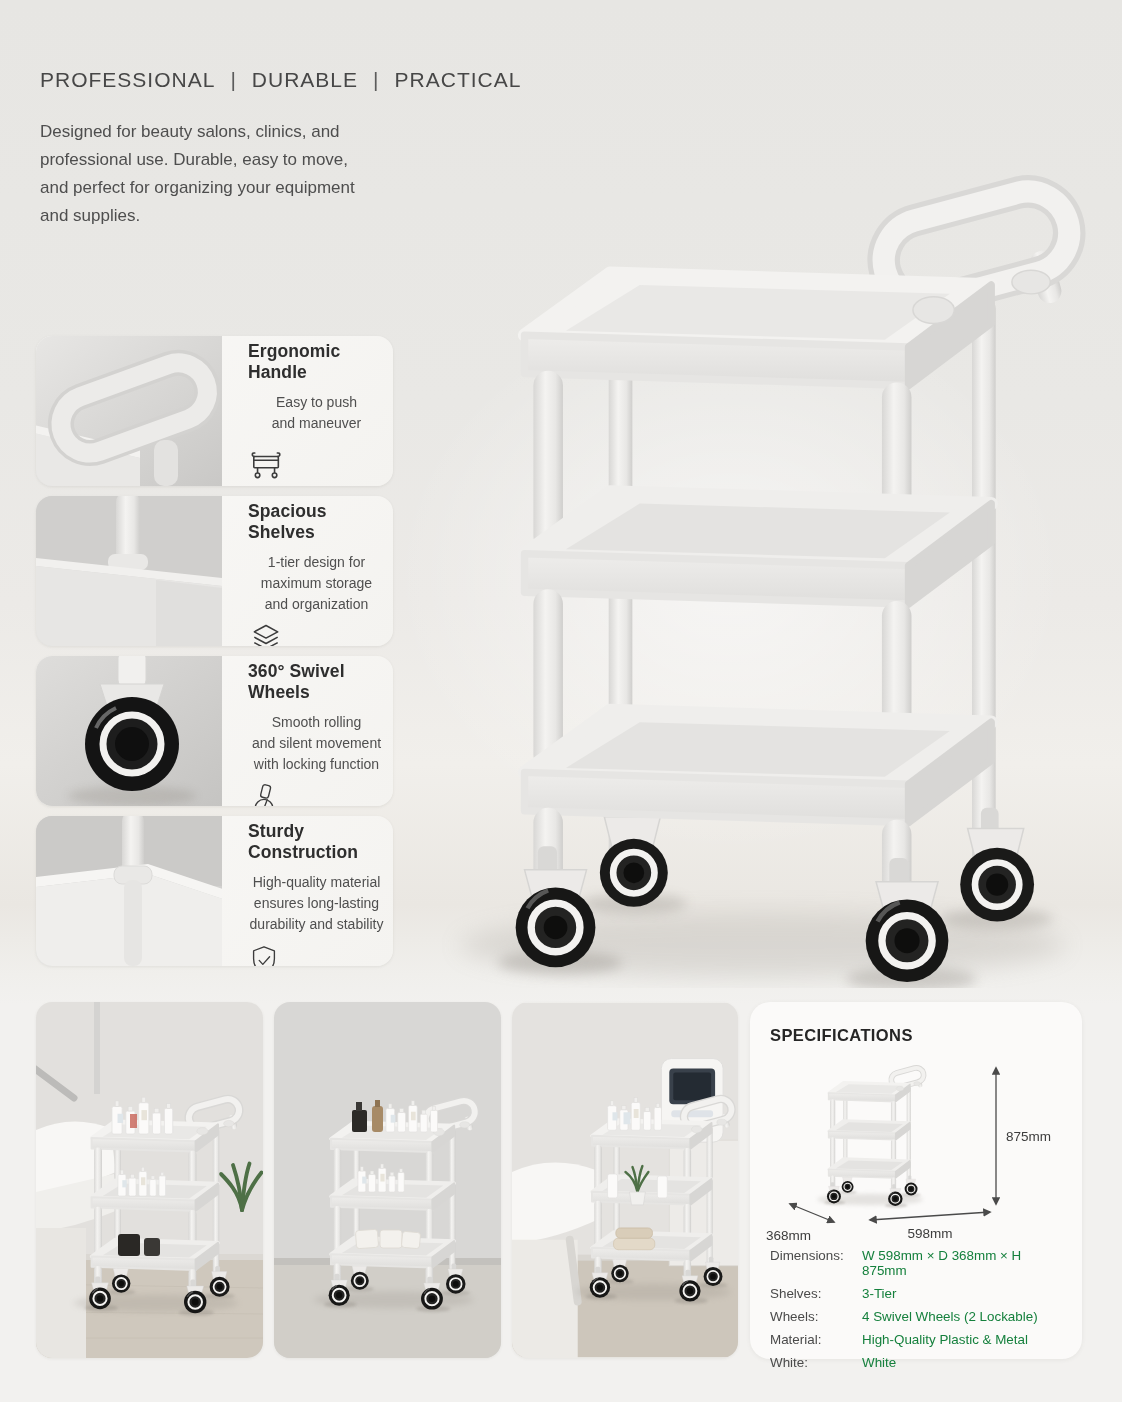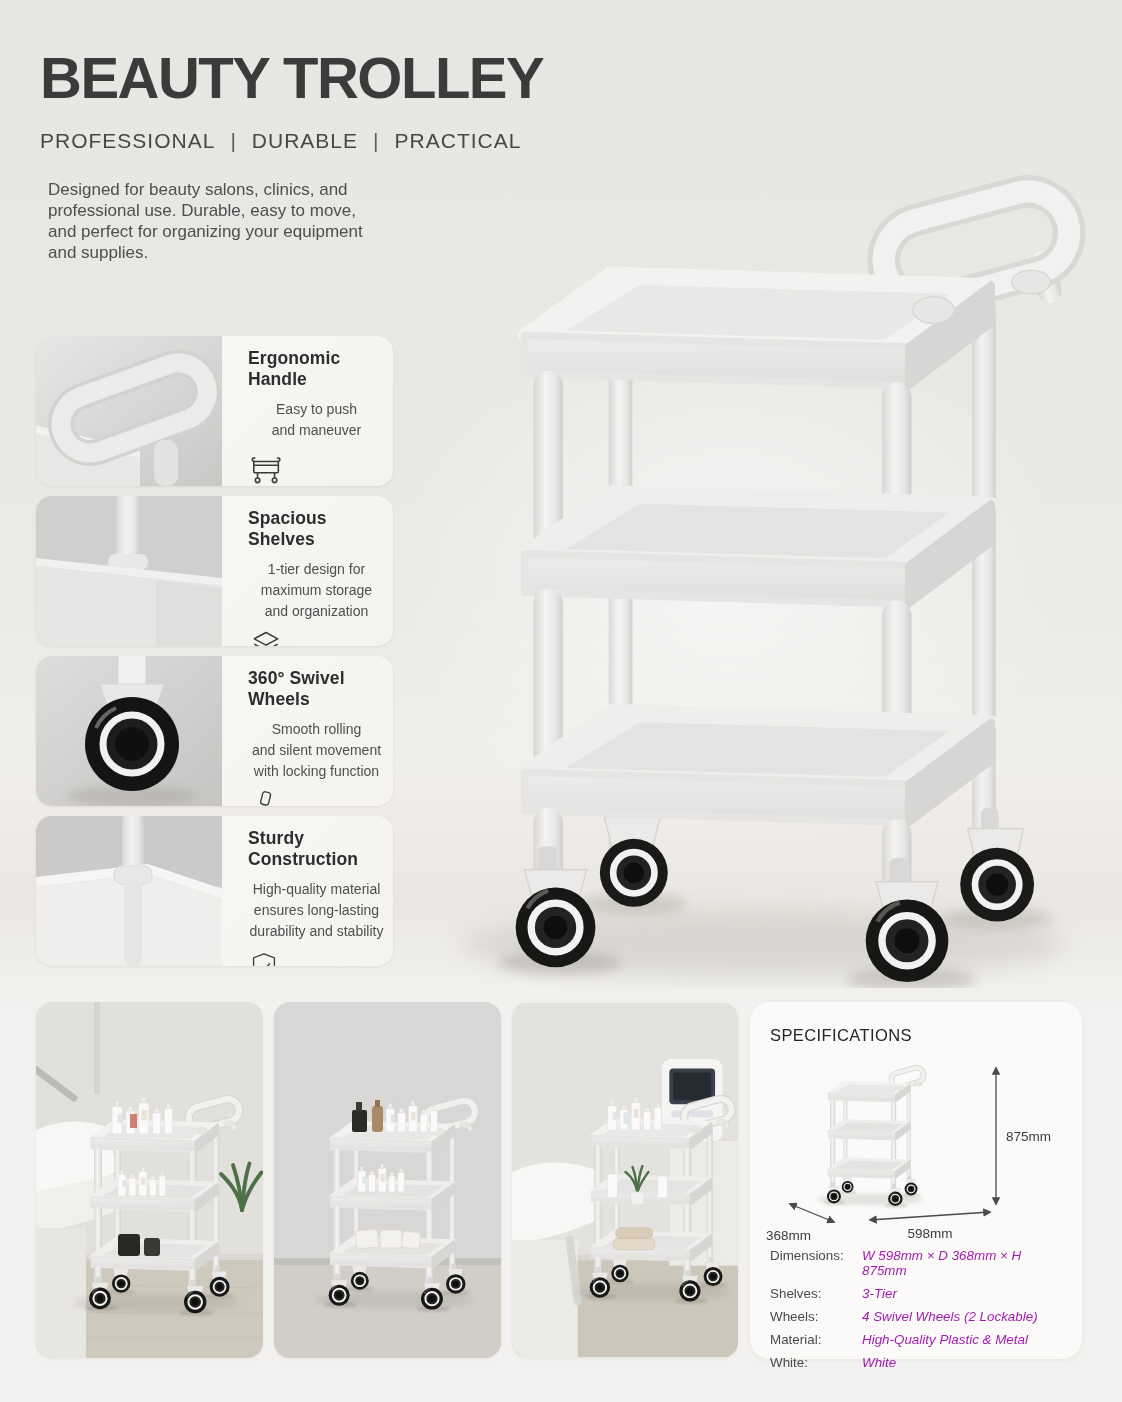--- a/index.html
+++ b/index.html
@@ -10,55 +10,55 @@
   .hero-bg{position:absolute;left:0;top:0;width:1122px;height:1005px;
     background:linear-gradient(180deg,#e7e6e3 0%,#e9e8e5 40%,#eceae7 60%,#f1efeb 76%,#eae7e2 90%,#f0efec 97%,#f2f1ef 100%);}
   .hero-bg::after{content:"";position:absolute;left:35%;top:30%;width:60%;height:55%;
     background:radial-gradient(closest-side,rgba(255,255,255,.55),rgba(255,255,255,0));}
 
   
   .header{position:absolute;left:40px;top:48px;z-index:4;}
   .title{margin:0;font-size:58px;line-height:1.05;font-weight:700;letter-spacing:-1.5px;color:#3b3b3b;}
   .tagline{display:flex;align-items:flex-start;gap:15px;margin-top:20px;font-size:21px;letter-spacing:1px;color:#474747;}
   .tagline .sep{color:#5c5c5c;font-weight:400;}
-  .intro{margin:26px 8px 0;font-size:17px;line-height:21px;color:#4e4e4e;white-space:pre-line;}
+  .intro{margin:26px 0 0;font-size:17px;line-height:28px;color:#4e4e4e;white-space:pre-line;}
 
   
   .features{position:absolute;left:36px;top:336px;width:357px;display:flex;flex-direction:column;gap:10px;z-index:4;}
   .feature-card{height:150px;border-radius:16px;overflow:hidden;display:flex;
     background:linear-gradient(135deg,#f9f8f6 0%,#f4f3f0 100%);box-shadow:0 1px 3px rgba(90,85,78,.10);}
   .thumb{flex:0 0 186px;width:186px;height:150px;position:relative;}
   .thumb svg{display:block;width:100%;height:100%;}
-  .finfo{flex:1;padding:12px 8px 0 26px;display:flex;flex-direction:column;}
+  .finfo{flex:1;padding:5px 8px 0 26px;display:flex;flex-direction:column;}
   .ftitle{margin:0;font-size:17.5px;font-weight:700;color:#2e2e2e;letter-spacing:.1px;}
   .fdesc{margin:9px 0 0;font-size:14px;line-height:21px;color:#4f4f4f;white-space:pre-line;text-align:center;}
   .ficon{margin-top:7px;height:40px;display:flex;align-items:flex-end;}
   .ficon svg{display:block;}
 
   
   .main-photo{position:absolute;left:426px;top:158px;width:680px;height:830px;z-index:2;}
   .main-photo svg{display:block;width:100%;height:100%;}
 
   
   .bottom{position:absolute;left:0;top:1002px;width:1122px;height:360px;z-index:4;}
   .lifestyle{position:absolute;top:0;height:356px;border-radius:16px;overflow:hidden;box-shadow:0 1px 3px rgba(90,85,78,.08);}
   .lifestyle svg{display:block;width:100%;height:100%;}
   .ls1{left:36px;width:227px;}
   .ls2{left:274px;width:227px;}
   .ls3{left:512px;width:226px;}
 
   .specs-card{position:absolute;left:750px;top:0;width:332px;height:357px;border-radius:20px;
     background:#fbfaf9;box-shadow:0 1px 4px rgba(90,85,78,.08);}
-  .specs-heading{margin:0;position:absolute;left:20px;top:24px;font-size:16.5px;font-weight:400;letter-spacing:.4px;color:#262626;}
+  .specs-heading{margin:0;position:absolute;left:20px;top:24px;font-size:16.5px;font-weight:700;letter-spacing:.4px;color:#262626;}
   .specs-diagram{position:absolute;left:14px;top:52px;width:304px;height:192px;}
   .specs-diagram svg{display:block;width:100%;height:100%;}
   .spec-rows{position:absolute;left:20px;top:246px;right:26px;display:grid;grid-template-columns:86px 1fr;row-gap:8px;column-gap:6px;
     font-size:13.4px;line-height:15px;}
   .spec-label{color:#4a4a4a;}
-  .spec-value{color:#a21caf;font-style:italic;}
+  .spec-value{color:#15803d;}
 
   svg text{font-family:"Liberation Sans","DejaVu Sans",sans-serif;}
   .hidden-defs{position:absolute;width:0;height:0;overflow:hidden;}
 </style>
 </head>
 <body>
 
 <svg class="hidden-defs" aria-hidden="true">
   <defs>
     <linearGradient id="poleV" x1="0" y1="0" x2="1" y2="0">
@@ -196,21 +196,20 @@
       <path d="M-9,0 h18 l-2,15 h-14 Z" fill="#f1f0ee" stroke="#dcdbd9" stroke-width=".8"></path>
     </g>
   </defs>
 </svg>
 
 <div class="page">
 
   <div class="hero-bg"></div>
 
   <header class="header">
-    <h1 class="title">BEAUTY TROLLEY</h1>
     <div class="tagline">
       <span>PROFESSIONAL</span>
       <span class="sep">|</span>
       <span>DURABLE</span>
       <span class="sep">|</span>
       <span>PRACTICAL</span>
     </div>
     <p class="intro">Designed for beauty salons, clinics, and
 professional use. Durable, easy to move,
 and perfect for organizing your equipment

